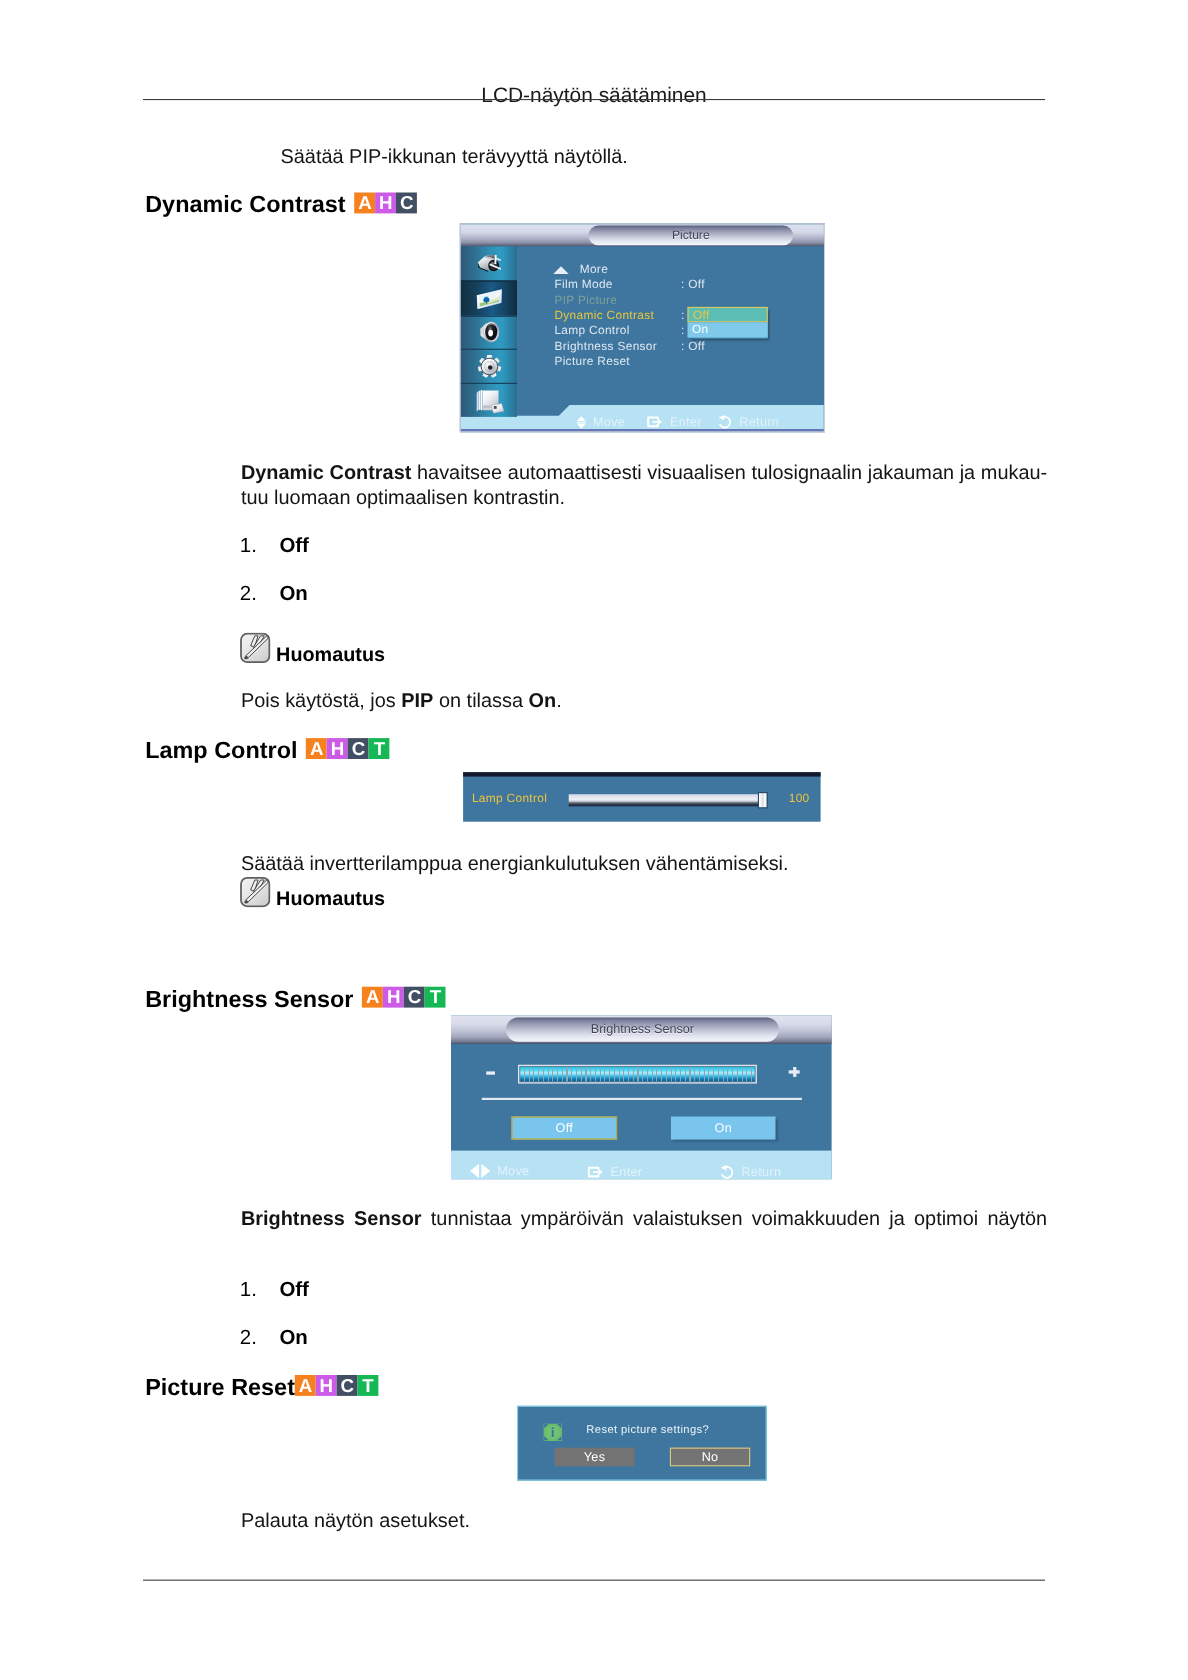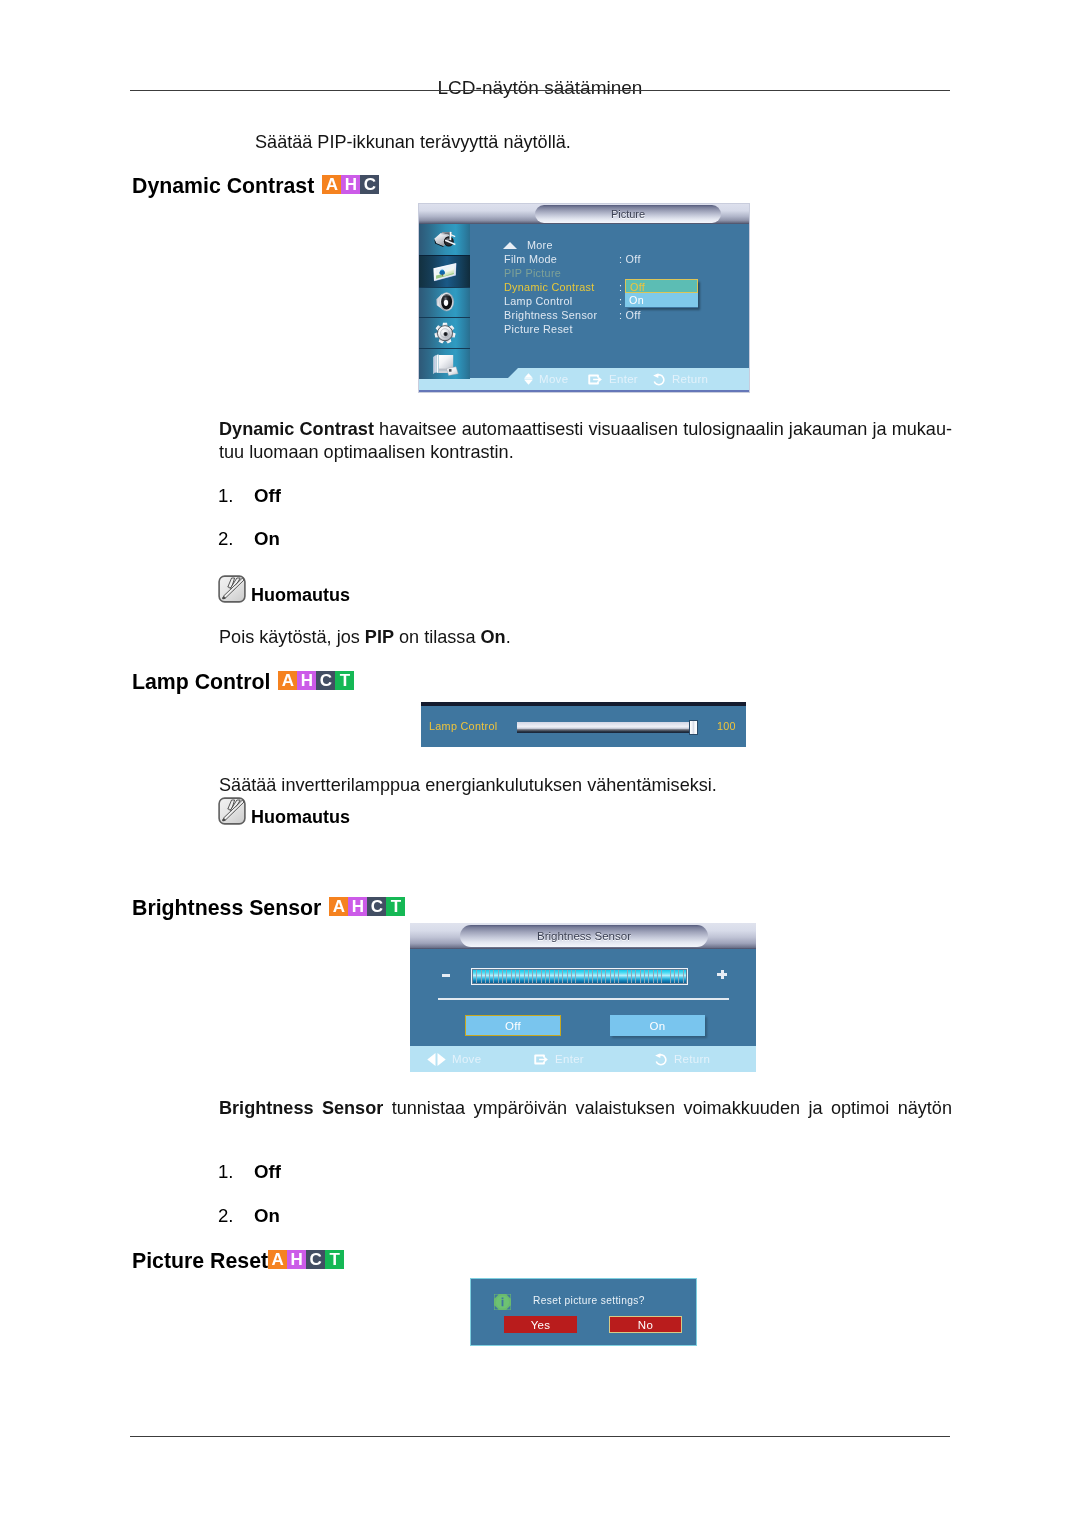--- a/index.html
+++ b/index.html
@@ -66,21 +66,21 @@
   .osd1-side .cell.sel{background:linear-gradient(90deg,#13303f 0%,#16405c 28%,#1a5987 55%,#154464 78%,#102c3c 100%);
       border-top:1px solid #0a2238;}
   .osd1-main{position:absolute;left:51px;top:20px;right:0;height:152px;background:#3f769f;}
   .mrow{position:absolute;font-size:10.8px;color:#dfe8f2;white-space:nowrap;
         font-family:"Liberation Sans",sans-serif;letter-spacing:0.3px;}
   .mrow.dim{color:#7ea197;}
   .mrow.hl{color:#e8c83a;}
   .osd1-foot{position:absolute;left:0;bottom:0;width:100%;height:24px;background:#b6e2f4;
       border-bottom:2px solid #6577b8;box-sizing:border-box;
       clip-path:polygon(0 10px, 89px 10px, 99px 0, 100% 0, 100% 100%, 0 100%);}
-  .foot-items{position:absolute;left:105px;top:0;height:22px;font-weight:400;display:flex;align-items:center;
+  .foot-items{position:absolute;left:105px;top:0;height:22px;font-weight:400;display:flex;align-items:flex-end;
       gap:0px;font-size:11.5px;letter-spacing:0.3px;color:#e3f2fb;}
   .foot-items .fi{display:flex;align-items:center;gap:6px;}
   .osd3-foot .foot-items{height:26px;}
 
   
   .ddl{position:absolute;left:155px;top:55px;width:73px;}
   .ddl-item{height:14px;display:flex;align-items:center;padding-left:4px;
       font-size:10.8px;letter-spacing:0.3px;color:#fff;background:#7fc9ea;box-sizing:border-box;}
   .ddl-item.sel{background:#5cbdb4;border:1px solid #ddc557;color:#f0c43a;
       padding-top:1px;}
@@ -135,21 +135,21 @@
       display:flex;align-items:center;justify-content:center;font-size:11.5px;letter-spacing:0.3px;color:#fff;
       box-shadow:2px 2px 2px rgba(0,0,0,.22);}
   .osd3 .btn.sel{box-shadow:none;}
   .osd3 .btn.sel{border:1.7px solid #c8a81e;box-sizing:border-box;}
   .osd3-foot{position:absolute;left:0;bottom:0;width:100%;height:26px;background:#b6e2f4;}
 
   
   .osd4{left:470px;top:1278px;width:227px;height:68px;background:#3f769f;
         border:1.6px solid #7fd0e0;box-sizing:border-box;}
   .osd4 .q{position:absolute;left:62px;top:16px;font-size:10.2px;letter-spacing:0.35px;color:#eaf2f8;}
-  .osd4 .btn{position:absolute;top:37px;height:17px;background:#b91c1c;
+  .osd4 .btn{position:absolute;top:37px;height:17px;background:#737373;
       display:flex;align-items:center;justify-content:center;font-size:11.5px;color:#fff;letter-spacing:0.3px;text-align:center;}
   .resetic{position:absolute;left:23px;top:15px;width:17px;height:16px;line-height:0;}
   .osd4 .btn.sel{border:1.5px solid #d6cb86;box-sizing:border-box;}
 </style>
 </head>
 <body>
 
 <div class="page">
 
   <div class="abs runhead">LCD-näytön säätäminen</div>
@@ -567,14 +567,15 @@
 <path d="M0 0 h17 v16 h-17 z" fill="#6aba6e"></path>
 <path d="M0.6 0.6 L4.6 0.6 L0.6 4.4 Z M16.4 0.6 L16.4 4.4 L12.4 0.6 Z M0.6 15.4 L0.6 11.6 L4.6 15.4 Z M16.4 15.4 L12.4 15.4 L16.4 11.6 Z" fill="#3f769f"></path>
 <circle cx="8.5" cy="8.0" r="6.6" fill="#6dc273"></circle>
 <path d="M7.6 3.4 h1.8 v1.8 h-1.8 z M7.6 6.1 h1.8 v6.2 h-1.8 z" fill="#3f769f"></path>
 </svg></span>
     <span class="q">Reset picture settings?</span>
     <div class="btn" style="left:33px;width:73px">Yes</div>
     <div class="btn sel" style="left:138px;width:73px">No</div>
   </div>
 
+  <div class="abs body-col" style="top:1371px">Palauta näytön asetukset.</div>
 
 </div>
 
 </body></html>

